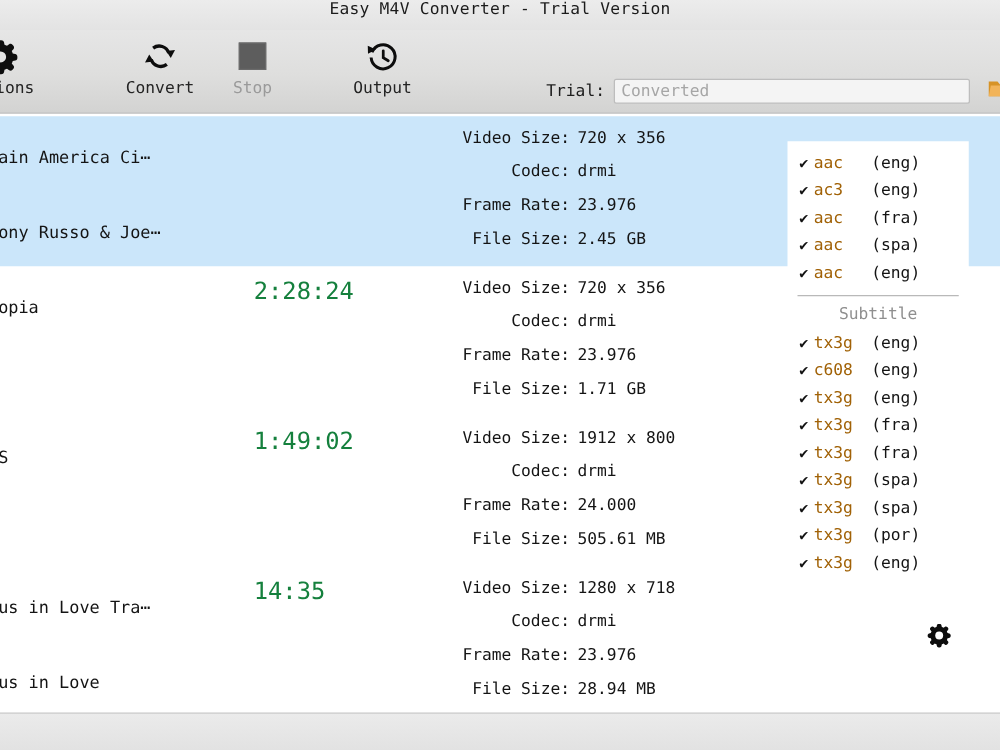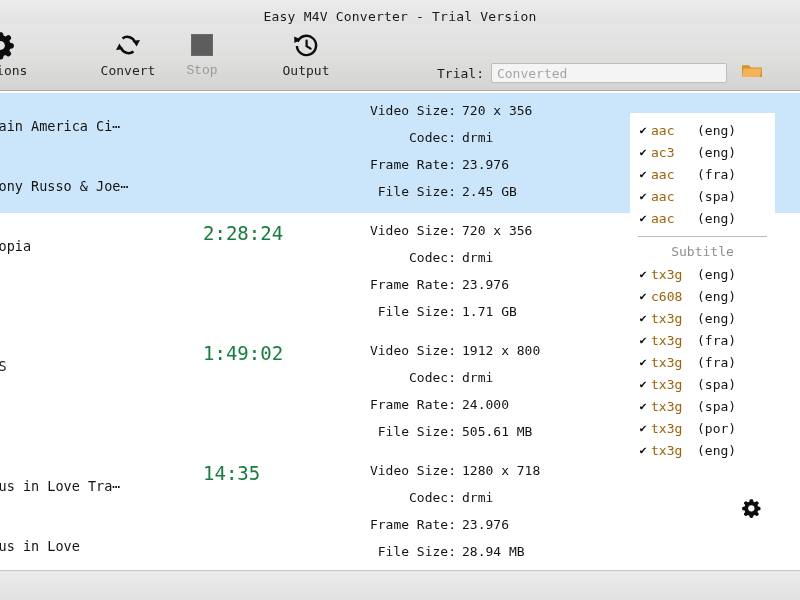--- a/index.html
+++ b/index.html
@@ -21,21 +21,21 @@
     background: #ffffff;
   }
 
   
   .titlebar {
     position: absolute;
     left: 0; top: 0;
     width: 800px; height: 24px;
     background: linear-gradient(#ececec, #e3e3e3);
     display: flex;
-    align-items: flex-end;
+    align-items: flex-start;
     justify-content: center;
   }
   .titlebar-text {
     font-size: 13px;
     color: #1b1b1b;
     letter-spacing: 0.2px;
     white-space: nowrap;
   }
 
   
@@ -63,21 +63,21 @@
     display: flex;
     align-items: center;
     justify-content: center;
   }
   .tbtn .tlabel {
     font-size: 13px;
     color: #242424;
     margin-top: 1px;
     white-space: nowrap;
   }
-  .tbtn.disabled .tlabel { color: #9a9a9a; font-family: Liberation Mono, monospace; }
+  .tbtn.disabled .tlabel { color: #9a9a9a; }
 
   #btn-options { left: -48px; }
   #btn-convert { left: 80px; }
   #btn-stop    { left: 154px; }
   #btn-history { left: 258px; }
 
   .stop-square {
     width: 20px; height: 20px;
     background: #5d5d5d;
     border: 1px solid #6a6a6a;
@@ -91,21 +91,21 @@
     display: flex;
     align-items: center;
   }
   .output-label {
     font-size: 13px;
     color: #1c1c1c;
     margin-right: 7px;
     white-space: nowrap;
   }
   .output-field {
-    width: 236px;
+    width: 285px;
     height: 20px;
     background: #f4f4f4;
     border: 1px solid #bdbdbd;
     border-radius: 2px;
     display: flex;
     align-items: center;
     padding: 0 5px;
     box-sizing: border-box;
   }
   .output-value {

